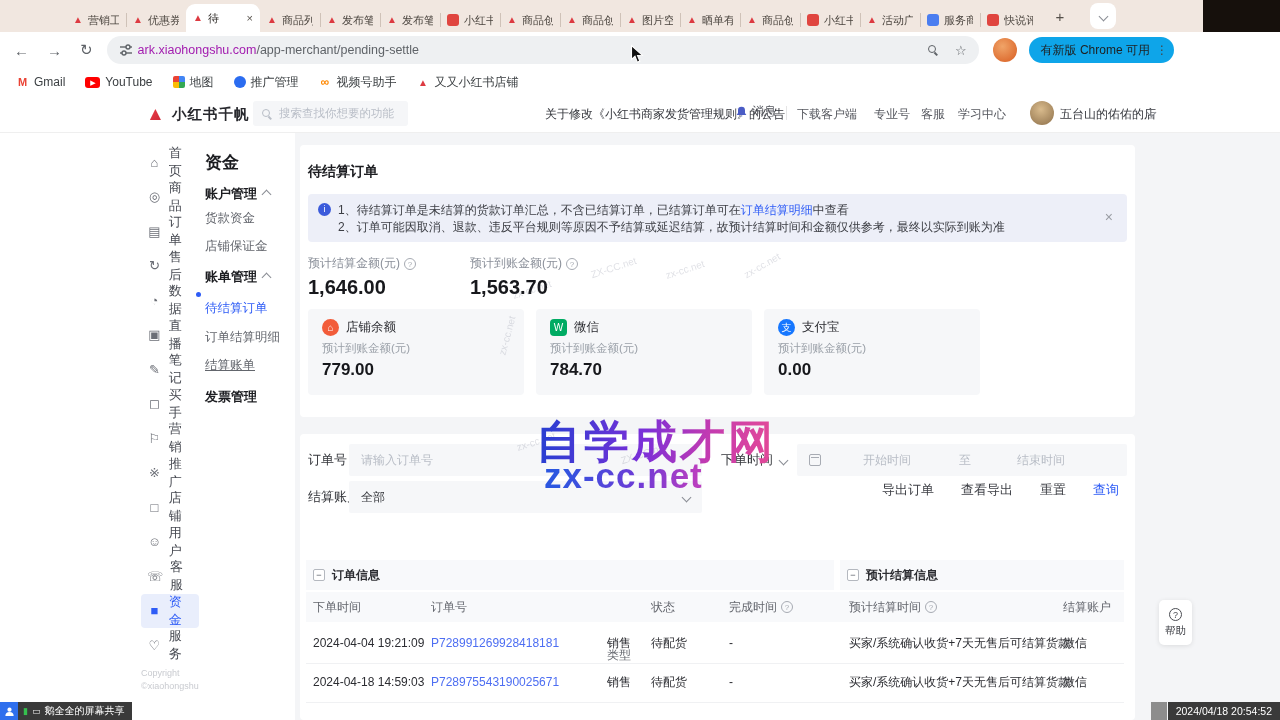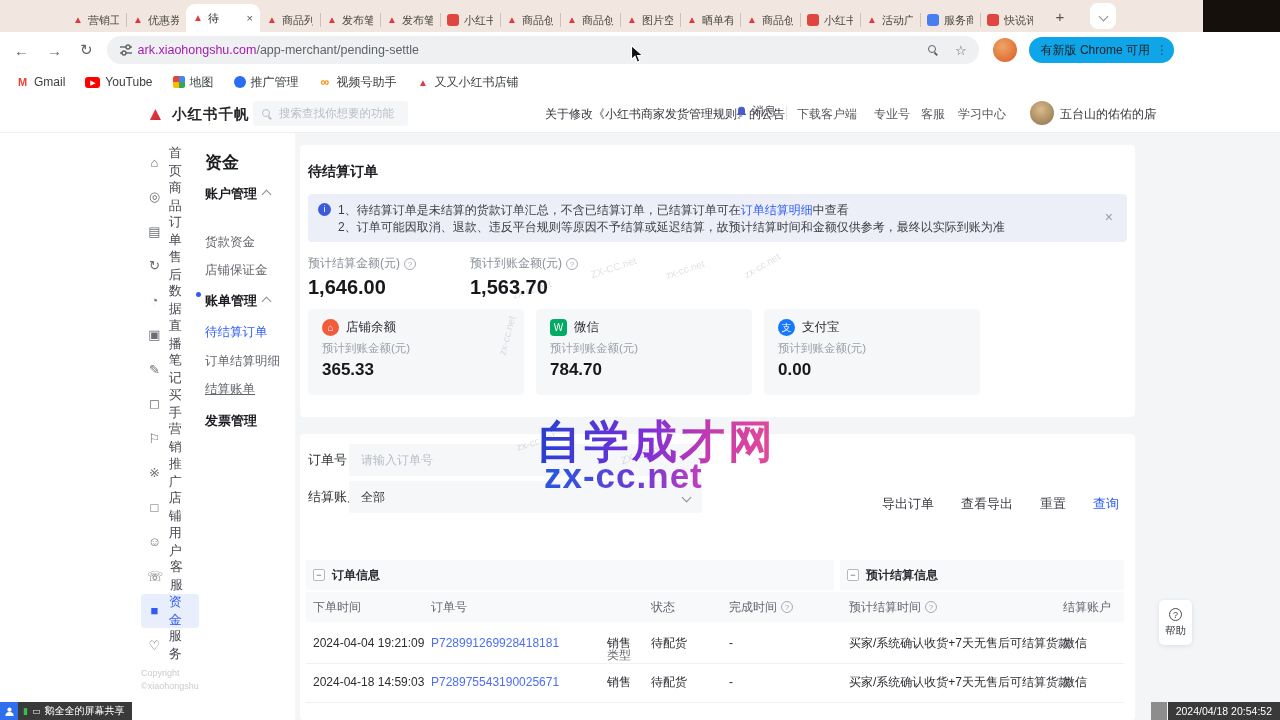--- a/index.html
+++ b/index.html
@@ -100,21 +100,21 @@
   .f-label{position:absolute;font-size:13px;color:#33353a;line-height:32px}
   .f-input{position:absolute;left:49px;width:353px;height:32px;background:#f6f7f9;border-radius:2px;box-sizing:border-box;display:flex;align-items:center;padding:0 12px;font-size:12px;color:#b8bdc6}
   .f-row1{top:10px}.f-row2{top:47px}
   .time-wrap{position:absolute;left:421px;right:8px;top:10px;height:32px;display:flex;align-items:center}
   .time-select{display:flex;align-items:center;gap:7px;font-size:13px;color:#33353a;padding-right:10px}
   .datebox{flex:1;height:32px;background:#f6f7f9;border-radius:2px;display:flex;align-items:center;padding:0 12px;box-sizing:border-box;font-size:12px;color:#b8bdc6}
   .cal{width:12px;height:12px;border:1.2px solid #a7abb3;border-radius:2px;position:relative;box-sizing:border-box}
   .cal::before{content:"";position:absolute;left:1px;right:1px;top:2px;height:1.2px;background:#a7abb3}
   .datebox .ph1{margin-left:42px}.datebox .sep{margin-left:48px;color:#b8bdc6}.datebox .ph2{margin-left:46px}
   .f-select{position:absolute;left:49px;top:47px;width:353px;height:32px;background:#f6f7f9;border-radius:2px;box-sizing:border-box;display:flex;align-items:center;justify-content:space-between;padding:0 12px;font-size:12px;color:#33353a}
-  .actions{position:absolute;right:16px;top:47px;height:32px;display:flex;align-items:flex-end;gap:27px;font-size:13px;color:#3c3e44}
+  .actions{position:absolute;right:16px;top:47px;height:32px;display:flex;align-items:flex-start;gap:27px;font-size:13px;color:#3c3e44}
   .actions .primary{color:#2e5cf6}
   
   .tgroup{position:absolute;left:6px;top:126px;height:30px;background:#f8f9fb;display:flex;align-items:center;padding-left:7px;gap:7px;font-size:12px;font-weight:bold;color:#2c2d32;box-sizing:border-box}
   .tgroup.left{width:528px}
   .tgroup.right{left:540px;width:284px}
   .minusbox{width:12px;height:12px;border:1px solid #b4b8bf;border-radius:2px;color:#8a8d94;font-size:9px;line-height:10px;text-align:center;box-sizing:border-box;background:#fff}
   .thead{position:absolute;left:6px;top:158px;width:818px;height:30px;background:#f8f9fb}
   .tcell{position:absolute;font-size:12px;white-space:nowrap}
   .thead .tcell{color:#63666d;line-height:30px;display:flex;align-items:center;gap:4px}
   .trow{position:absolute;left:6px;width:818px;height:39px;border-bottom:1px solid #f0f1f3}
@@ -363,21 +363,21 @@
           <span>服务</span>
         </div>
       </div>
     <div class="copyright">
       <div>Copyright</div>
       <div>©xiaohongshu</div>
     </div>
     <div class="submenu" id="submenu">
         <div class="sm-title">资金</div>
         <div class="sm-head" style="margin-top: 12px;">账户管理<span class="chev up"></span></div>
-        <div class="sm-item" style="margin-top: 30px;">货款资金</div>
+        <div class="sm-item" style="margin-top: 6px;">货款资金</div>
         <div class="sm-item" style="margin-top: 10px;">店铺保证金</div>
         <div class="sm-head" style="margin-top: 13px;">账单管理<span class="chev up"></span></div>
         <div class="sm-item active" style="margin-top: 13px;">待结算订单</div>
         <div class="sm-item" style="margin-top: 11px;">订单结算明细</div>
         <div class="sm-item" style="margin-top: 10px; text-decoration: underline;">结算账单</div>
         <div class="sm-head" style="margin-top: 14px;">发票管理</div>
       </div>
   </div>
 
   <div class="panel panel1">
@@ -404,21 +404,21 @@
           <div class="sum-value">1,563.70</div>
         </div>
       </div>
     <div class="cards" id="cards">
         <div class="card">
           <div class="card-head">
             <span class="card-ic" style="background: rgb(242, 92, 58);">⌂</span>
             <span>店铺余额</span>
           </div>
           <div class="card-sub">预计到账金额(元)</div>
-          <div class="card-val">365.33</div>
+          <div class="card-val">779.00</div>
         </div>
         <div class="card">
           <div class="card-head">
             <span class="card-ic" style="background: rgb(0, 171, 99); border-radius: 4px;">W</span>
             <span>微信</span>
           </div>
           <div class="card-sub">预计到账金额(元)</div>
           <div class="card-val">784.70</div>
         </div>
         <div class="card">
@@ -430,20 +430,32 @@
           <div class="card-val">0.00</div>
         </div>
       </div>
   </div>
 
   <div class="panel panel2" style="position:absolute">
     <span class="f-label f-row1" style="left:8px">订单号</span>
     <div class="f-input f-row1">
         <span>请输入订单号</span>
       </div>
+    <div class="time-wrap">
+      <div class="time-select">
+        <span>下单时间</span>
+          <span class="chev down"></span>
+      </div>
+      <div class="datebox">
+        <span class="cal"></span>
+        <span class="ph1">开始时间</span>
+        <span class="sep">至</span>
+        <span class="ph2">结束时间</span>
+      </div>
+    </div>
     <span class="f-label f-row2" style="left:8px">结算账户</span>
     <div class="f-select">
       <span>全部</span>
       <span class="chev down"></span>
     </div>
     <div class="actions" id="actions">
         <span>导出订单</span>
         <span>查看导出</span>
         <span>重置</span>
         <span class="primary">查询</span>

